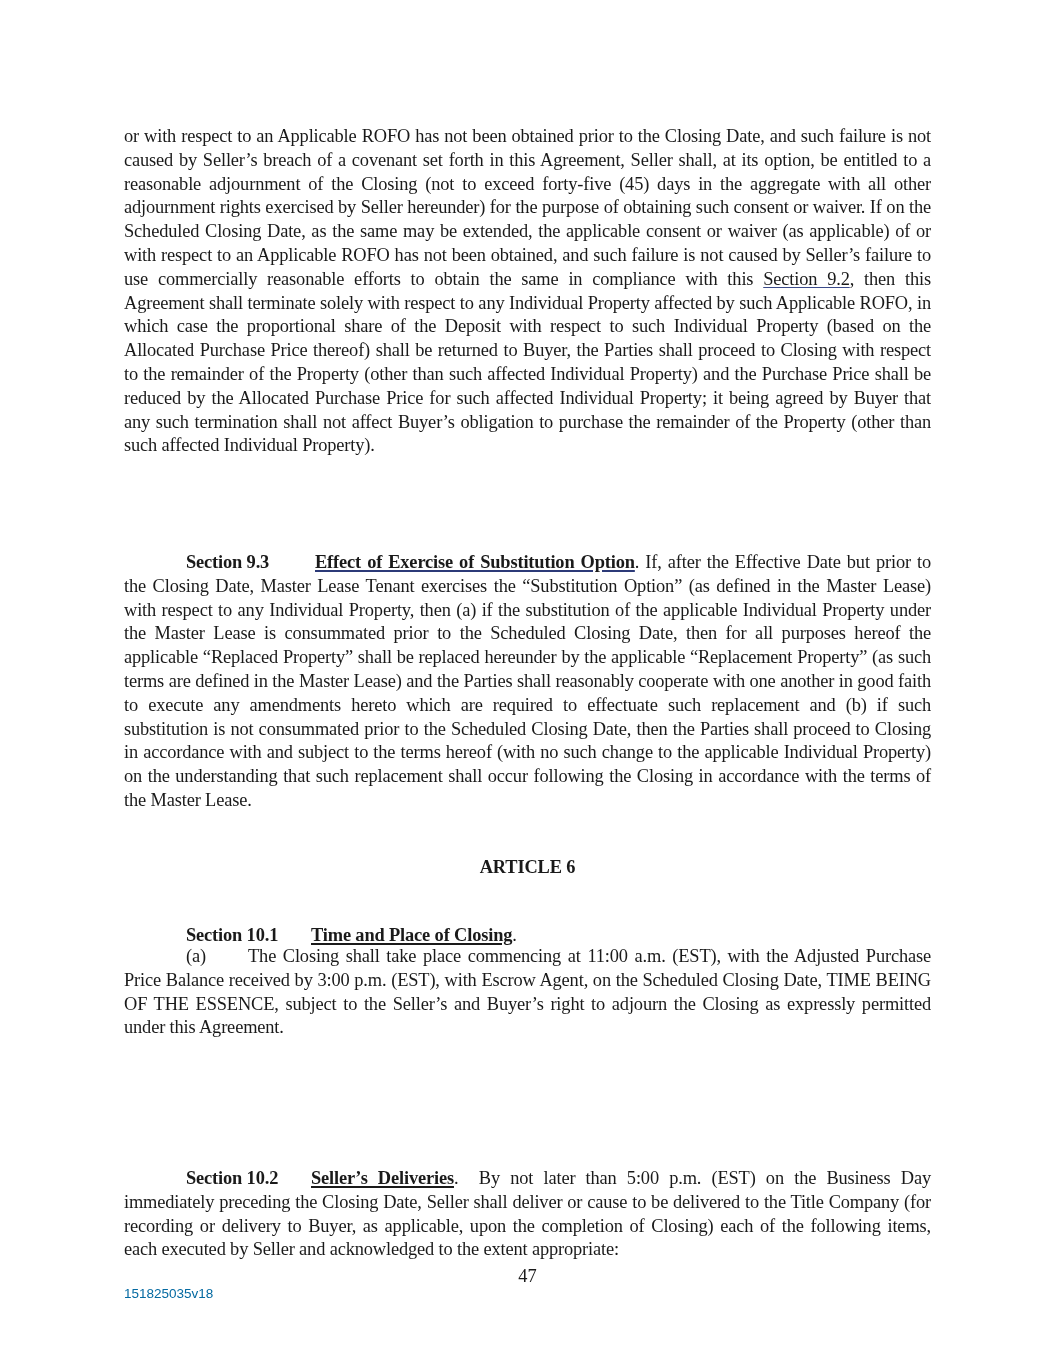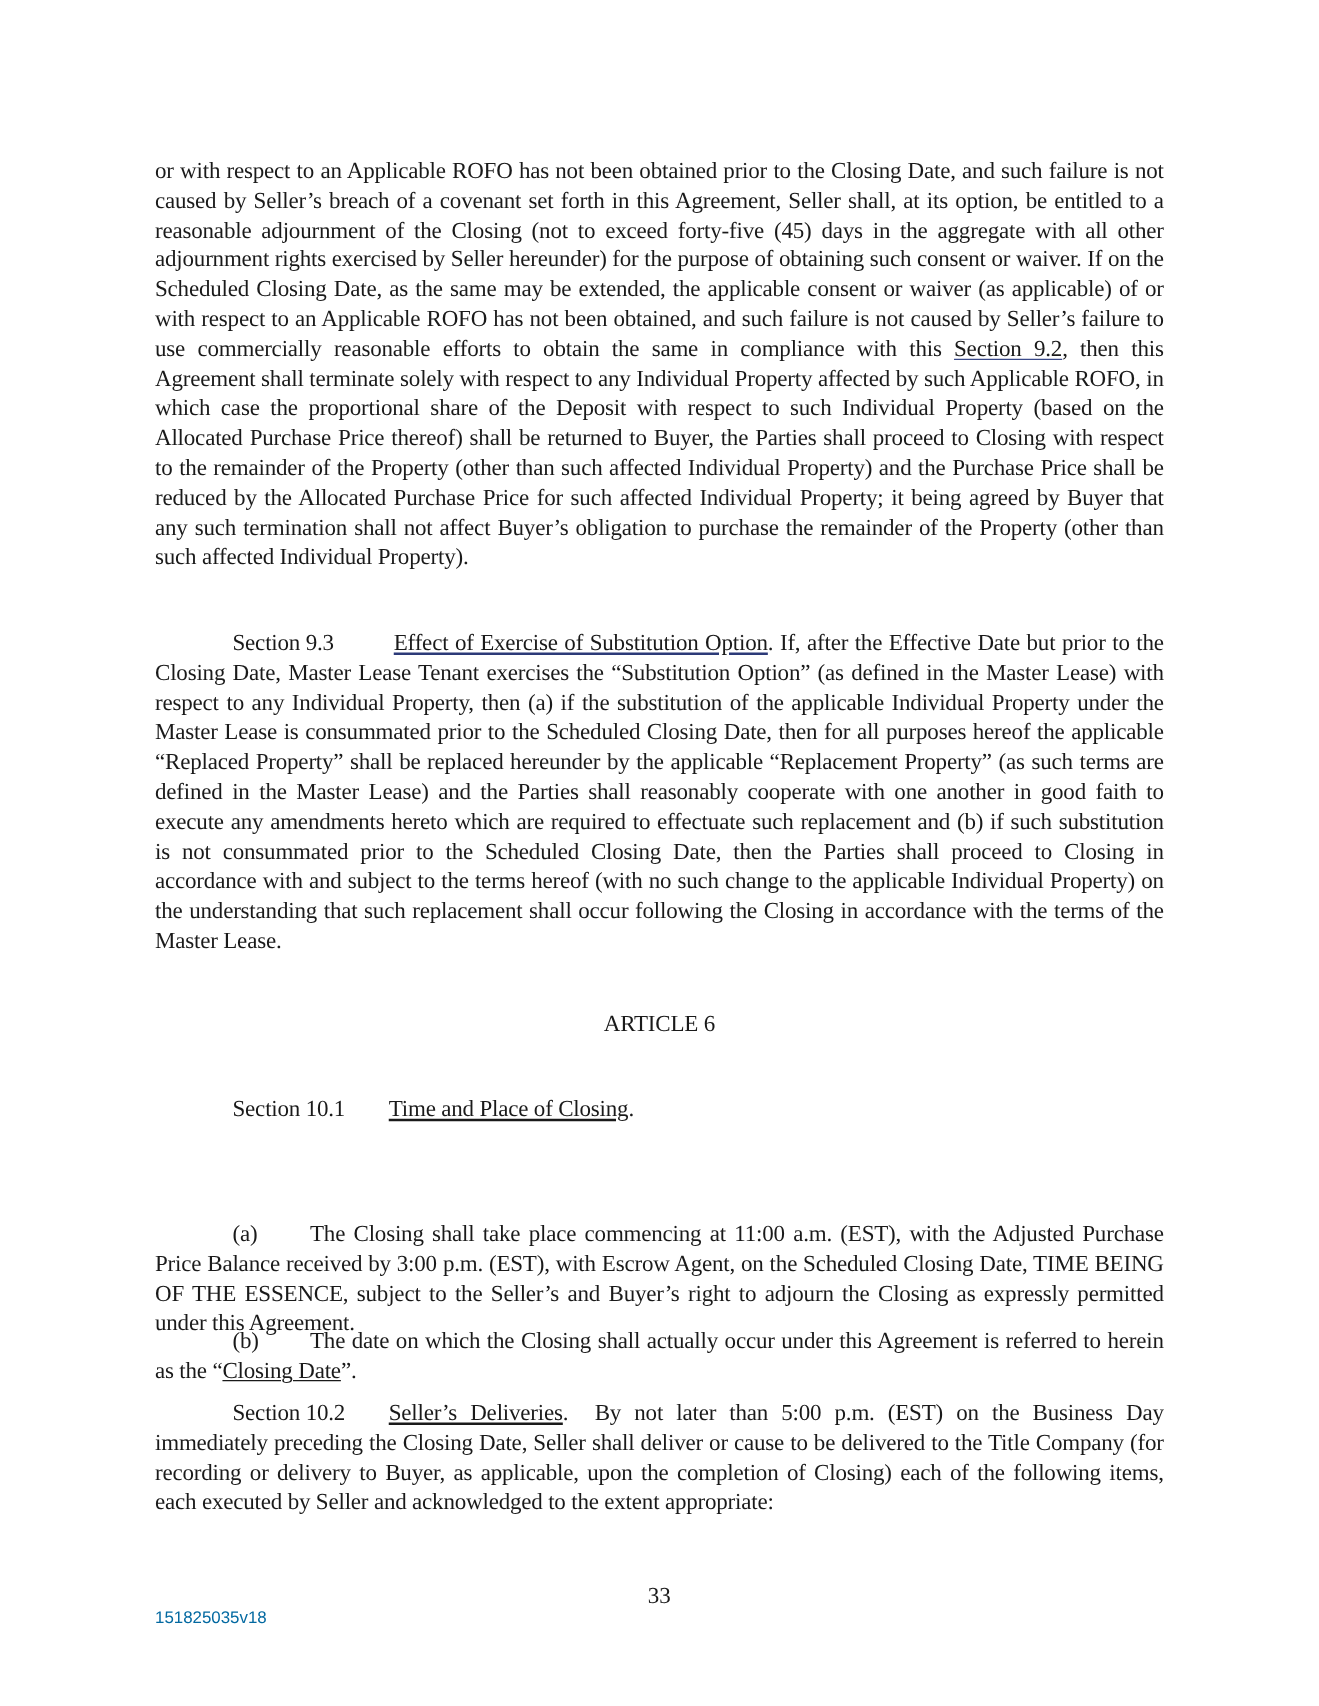--- a/index.html
+++ b/index.html
@@ -8,21 +8,21 @@
       position: absolute; left: 0; top: 0; width: 943px; height: 1365px;
       background: #ffffff;
     }
     .body-text {
       position: absolute; left: 124px; width: 807px;
       font-family: "Liberation Serif", serif; font-size: 18.4px; line-height: 23.8px;
       color: #1a1a1a; text-align: justify; letter-spacing: -0.15px;
     }
     .body-text p { margin: 0; }
     .indent { text-indent: 62px; }
-    .b { font-weight: normal; }
+    .b { font-weight: bold; margin-top: 48px; }
     .u { text-decoration: underline; text-decoration-thickness: 1px; text-underline-offset: 2px; }
     .link-u { text-decoration: underline; text-decoration-color: #3a4a8a; text-decoration-thickness: 1px; text-underline-offset: 2px; }
     .link-u-bold { text-decoration: underline; text-decoration-color: #2c3a78; text-decoration-thickness: 2px; text-underline-offset: 2px; }
     .u-bold { text-decoration: underline; text-decoration-thickness: 2px; text-underline-offset: 2px; }
     .sec-num { display: inline-block; width: 129px; text-indent: 0; }
     .sec-num-10 { display: inline-block; width: 125px; text-indent: 0; }
     .sub-label { display: inline-block; width: 62px; text-indent: 0; }
     .center { text-align: center; }
     .footer-page {
       position: absolute; left: 0; width: 1055px; top: 1266px;
@@ -46,28 +46,25 @@
     <p class="indent"><span class="b sec-num">Section 9.3</span><span class="b link-u-bold">Effect of Exercise of Substitution Option</span><span>.</span><span> If, after the Effective Date but prior to the Closing Date, Master Lease Tenant exercises the “Substitution Option” (as defined in the Master Lease) with respect to any Individual Property, then (a) if the substitution of the applicable Individual Property under the Master Lease is consummated prior to the Scheduled Closing Date, then for all purposes hereof the applicable “Replaced Property” shall be replaced hereunder by the applicable “Replacement Property” (as such terms are defined in the Master Lease) and the Parties shall reasonably cooperate with one another in good faith to execute any amendments hereto which are required to effectuate such replacement and (b) if such substitution is not consummated prior to the Scheduled Closing Date, then the Parties shall proceed to Closing in accordance with and subject to the terms hereof (with no such change to the applicable Individual Property) on the understanding that such replacement shall occur following the Closing in accordance with the terms of the Master Lease.</span></p>
   </div>
 
   <div class="body-text center b" style="top:808px;">ARTICLE 6</div>
 
 
   <div class="body-text" style="top:876px;">
     <p class="indent"><span class="b sec-num-10">Section 10.1</span><span class="b u-bold">Time and Place of Closing</span><span>.</span></p>
   </div>
 
-  <div class="body-text" style="top:976px;">
+  <div class="body-text" style="top:945px;">
     <p class="indent"><span class="sub-label">(a)</span><span>The Closing shall take place commencing at 11:00 a.m. (EST), with the Adjusted Purchase Price Balance received by 3:00 p.m. (EST), with Escrow Agent, on the Scheduled Closing Date, TIME BEING OF THE ESSENCE, subject to the Seller’s and Buyer’s right to adjourn the Closing as expressly permitted under this Agreement.</span></p>
   </div>
 
-  <div class="body-text" style="top:1061px;">
-    <p class="indent"><span class="sub-label">(b)</span><span>The date on which the Closing shall actually occur under this Agreement is referred to herein as the “</span><span class="u">Closing Date</span><span>”.</span></p>
-  </div>
 
   <div class="body-text" style="top:1119px;">
     <p class="indent"><span class="b sec-num-10">Section 10.2</span><span class="b u-bold">Seller’s Deliveries</span><span>.</span><span style="white-space:pre-wrap;">  By not later than 5:00 p.m. (EST) on the Business Day immediately preceding the Closing Date, Seller shall deliver or cause to be delivered to the Title Company (for recording or delivery to Buyer, as applicable, upon the completion of Closing) each of the following items, each executed by Seller and acknowledged to the extent appropriate:</span></p>
   </div>
 
-  <div class="footer-page">33</div>
+  <div class="footer-page">47</div>
   <div class="footer-id">151825035v18</div>
 
 </div>
 
 </body></html>

